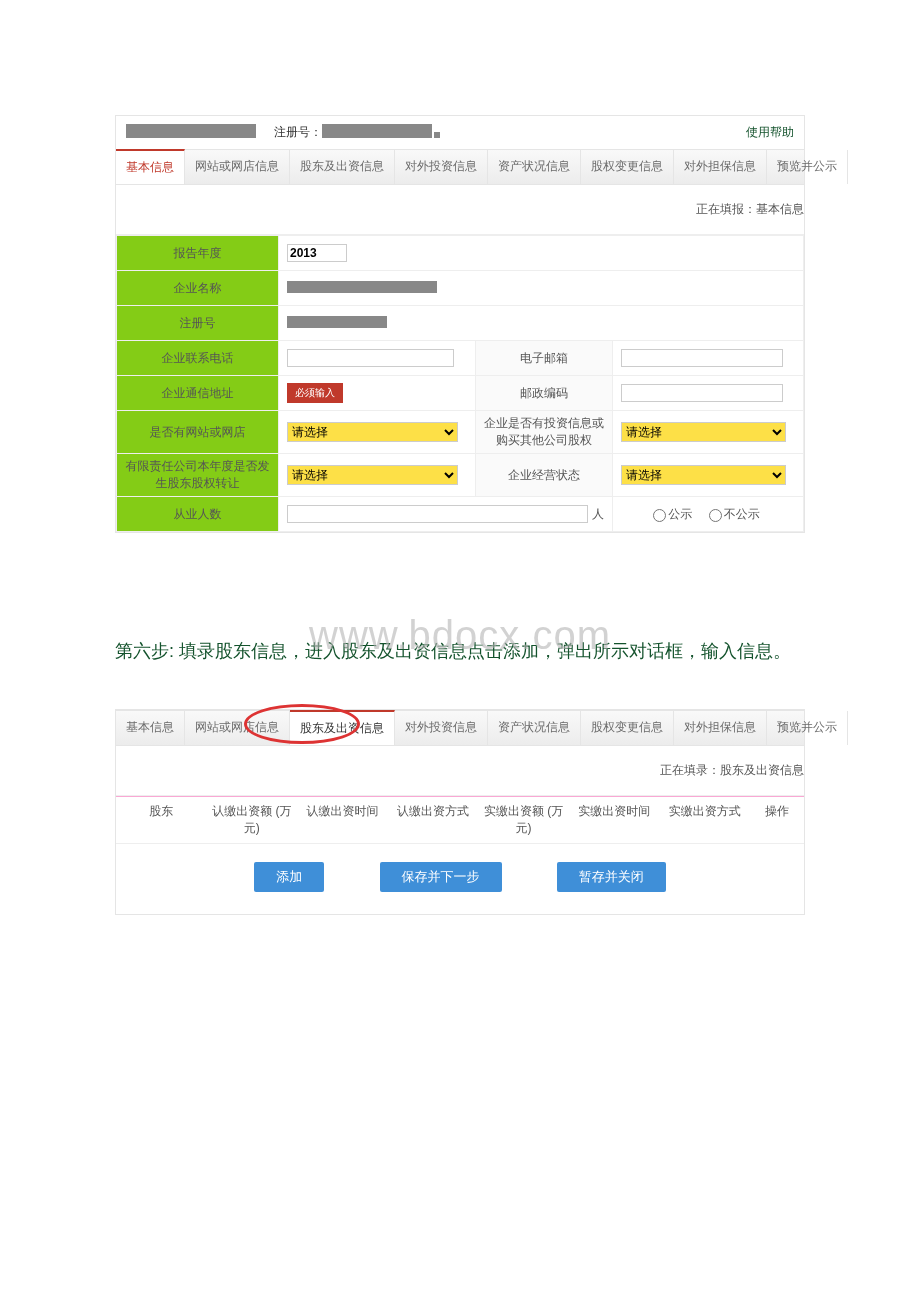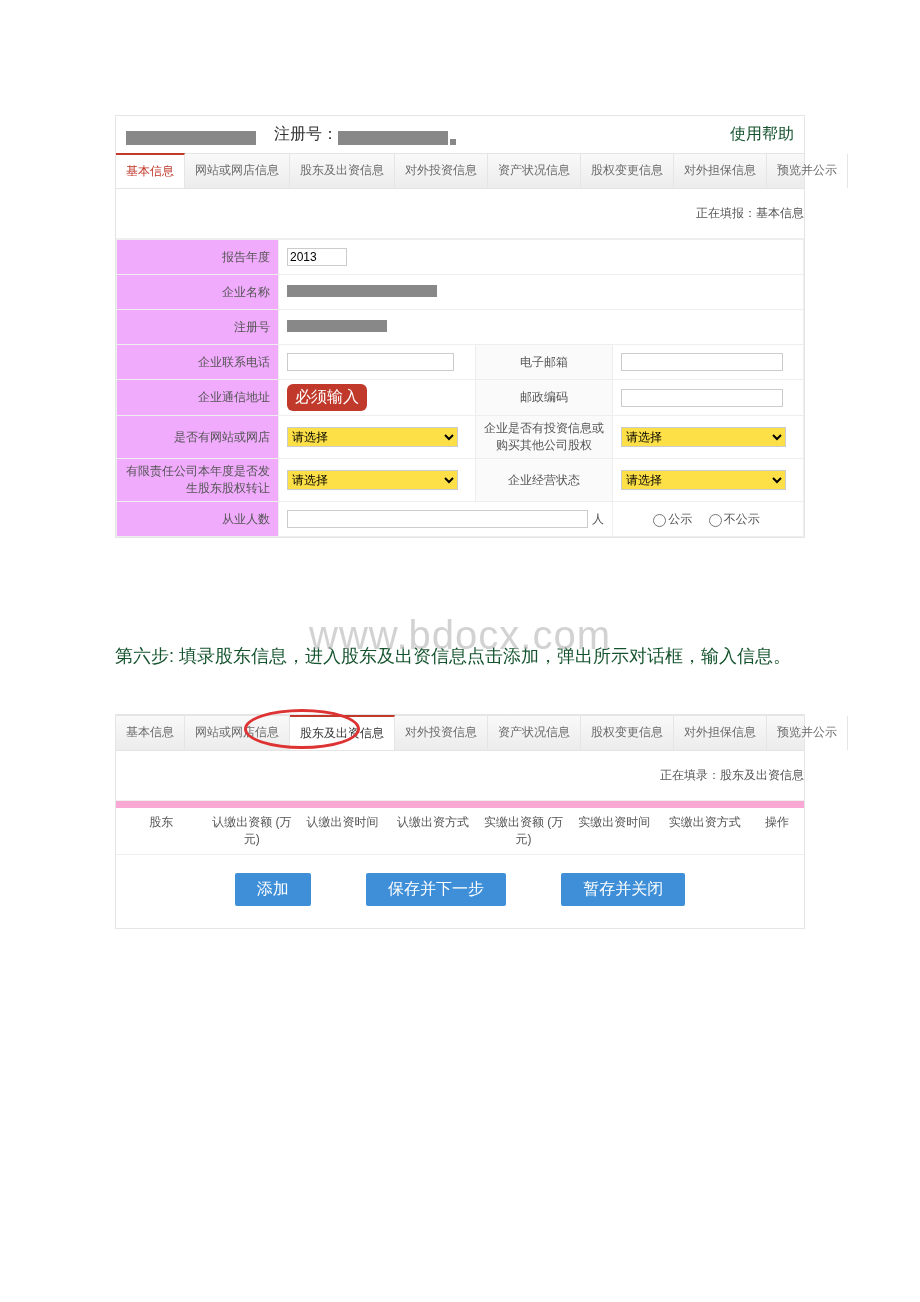--- a/index.html
+++ b/index.html
@@ -1,41 +1,41 @@
 <!DOCTYPE html>
 <html><head>
 <meta charset="utf-8">
 <style>
   body{margin:0;background:#fff;font-family:"Microsoft YaHei",Arial,sans-serif;font-size:12px;color:#333}
   .page{width:920px;min-height:1302px;position:relative;margin:0 auto;padding-top:115px;box-sizing:border-box}
   .panel{margin:0 115px;border:1px solid #e5e5e5;background:#fff}
-  .hdr{display:flex;align-items:flex-end;padding:8px 10px;font-size:16px}
+  .hdr{display:flex;align-items:flex-start;padding:8px 10px;font-size:12px}
   .blk{background:#888;display:inline-block}
   .help{margin-left:auto;color:#14532d;cursor:pointer}
   .tabs{display:flex;background:linear-gradient(#f9f9f9,#ececec);border-top:1px solid #e5e5e5;border-bottom:1px solid #e5e5e5}
   .tab{padding:8px 10px;font-size:12px;color:#6b6b6b;border-right:1px solid #e5e5e5;cursor:pointer;white-space:nowrap}
   .tab.active{background:#fff;color:#c0392b;border-top:2px solid #c0392b;margin-top:-1px}
   .subhead{text-align:right;padding:16px 0;color:#555;border-bottom:1px solid #eee}
   table.form{width:100%;border-collapse:collapse}
   table.form td{border:1px solid #eee;padding:4px 8px;height:26px;font-size:12px;color:#555}
-  td.lbl{width:145px;text-align:right;background:#f0abfc;color:#666}
+  td.lbl{width:145px;text-align:center;background:#84cc16;color:#666}
   td.lbl2{width:120px;text-align:center;background:#fafafa;color:#666}
   .txt{width:93%;height:18px;border:1px solid #ccc;background:#fff;font-size:12px;box-sizing:border-box}
   .sel{width:95%;height:20px;border:1px solid #ccc;background:#fde047;font-size:12px}
-  .badge{display:inline-block;background:#c0392b;color:#fff;padding:3px 8px;font-size:16px;border-radius:6px}
+  .badge{display:inline-block;background:#c0392b;color:#fff;padding:3px 8px;font-size:10px;border-radius:0}
   .radiolbl{font-size:12px;color:#555;margin-right:8px}
   .radio{vertical-align:middle;margin-right:2px}
   .step{margin:100px 115px 20px 115px;font-size:18px;line-height:2;color:#14532d}
   .watermark{position:absolute;left:0;right:0;text-align:center;top:613px;font-size:40px;color:rgba(180,180,180,.6);letter-spacing:1px;pointer-events:none;font-family:Arial}
   .panel2{margin:40px 115px 0 115px;border:1px solid #e5e5e5;background:#fff;position:relative}
   .circle{position:absolute;left:128px;top:-6px;width:110px;height:34px;border:3px solid #d33;border-radius:50%;pointer-events:none}
-  .thead{display:flex;background:#fff;border-top:7px solid #f9a8d4}
+  .thead{display:flex;background:#fff;border-top:1px solid #f9a8d4}
   .thead div{flex:1;text-align:center;padding:6px 2px;font-size:12px;color:#555;border-bottom:1px solid #eee}
   .btnrow{text-align:center;padding:18px 0 22px}
-  .btn{display:inline-block;background:#3f8fd8;color:#fff;padding:6px 22px;margin:0 26px;font-size:16px;cursor:pointer;border-radius:2px}
+  .btn{display:inline-block;background:#3f8fd8;color:#fff;padding:6px 22px;margin:0 26px;font-size:13px;cursor:pointer;border-radius:2px}
   .empl{display:flex;align-items:center}
   .empl .txt{flex:1;margin-right:4px}
 </style>
 </head>
 <body>
 
 <div class="page">
 
   <div class="panel">
     <div class="hdr">
@@ -54,21 +54,21 @@
       <div class="tab">资产状况信息</div>
       <div class="tab">股权变更信息</div>
       <div class="tab">对外担保信息</div>
       <div class="tab">预览并公示</div>
     </div>
     <div class="subhead">正在填报：基本信息</div>
     <table class="form">
       <tbody>
           <tr>
         <td class="lbl">报告年度</td>
-        <td colspan="3"><input class="txt" style="width: 60px;" value="2013"></td>
+        <td colspan="3"><input class="txt" style="width: 60px; font-weight: bold;" value="2013"></td>
       </tr>
       <tr>
         <td class="lbl">企业名称</td>
         <td colspan="3"><span class="blk" style="width:150px;height:12px"></span></td>
       </tr>
       <tr>
         <td class="lbl">注册号</td>
         <td colspan="3"><span class="blk" style="width:100px;height:12px"></span></td>
       </tr>
       <tr>

